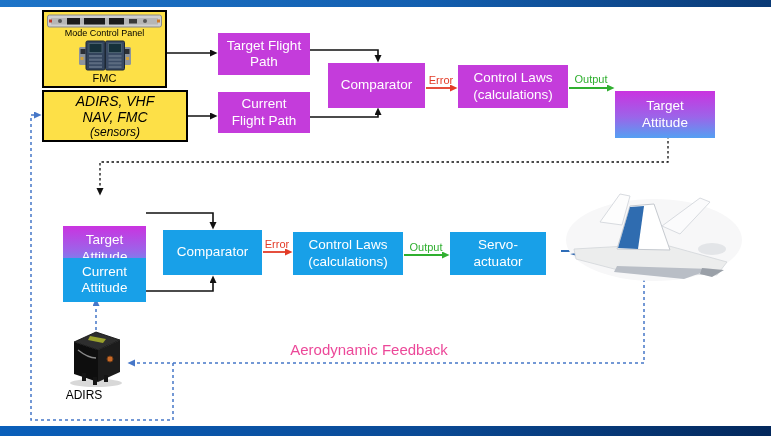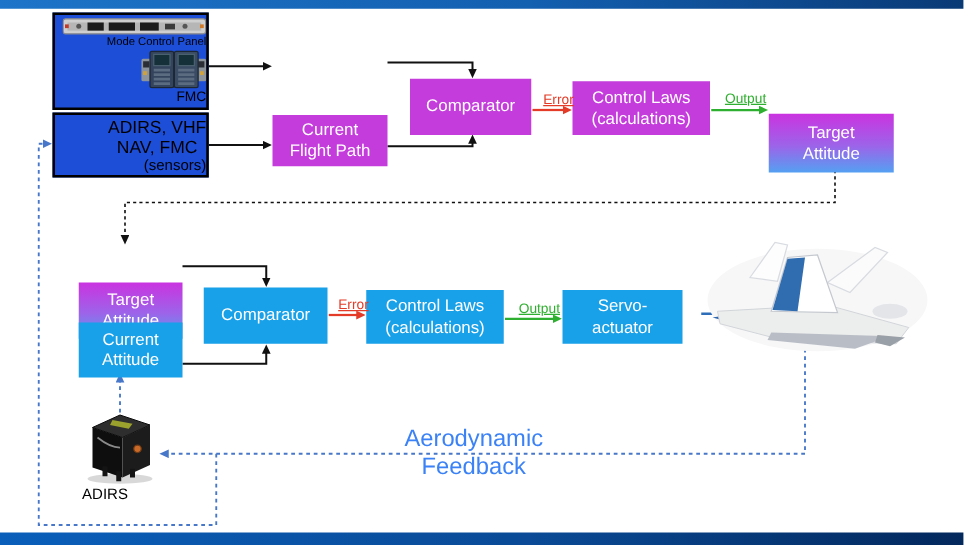--- a/index.html
+++ b/index.html
@@ -9,31 +9,31 @@
           background:linear-gradient(to right,#1d74c8 0%,#135fb0 55%,#0a3a76 100%);}
   .bottombar{position:absolute;left:0;top:426px;width:771px;height:10px;
           background:linear-gradient(to right,#0a5fba 0%,#0a4a96 55%,#03285c 100%);}
   .conn{position:absolute;left:0;top:0;}
   .box{position:absolute;display:flex;align-items:center;justify-content:center;
        color:#fff;text-align:center;font-size:13.5px;line-height:1.22;}
   .box .lbl{white-space:pre-line;}
   .magenta{background:#c43cdb;}
   .azure{background:#18a0e8;}
   .grad{background:linear-gradient(180deg,#ca33e0 0%,#9c64e9 55%,#54a0f2 100%);margin-top:28px;}
-  .unit{position:absolute;border:2px solid #000;background:#1d4ed8;box-sizing:border-box;
-        display:flex;flex-direction:column;align-items:flex-end;justify-content:center;}
+  .unit{position:absolute;border:2px solid #000;background:#fde047;box-sizing:border-box;
+        display:flex;flex-direction:column;align-items:center;justify-content:center;}
   .unit-caption{font-size:9px;color:#000;line-height:1.1;}
   .fmc-caption{font-size:11px;color:#000;line-height:1.1;}
   .sensors-main{font-size:14px;color:#000;text-align:center;line-height:1.15;white-space:pre-line;}
   .sensors-sub{font-size:12px;color:#000;text-align:center;line-height:1.1;}
-  .sig{position:absolute;font-size:11px;text-align:right;text-decoration:underline;}
+  .sig{position:absolute;font-size:11px;text-align:center;}
   .err{color:#e33b27;}
   .out{color:#2faf2f;}
-  .fb-label{position:absolute;left:288px;top:341px;width:182px;text-align:center;
-            font-size:19px;color:#3b82f6;}
+  .fb-label{position:absolute;left:278px;top:341px;width:182px;text-align:center;
+            font-size:15px;color:#ec4899;}
   .adirs-label{position:absolute;left:52px;top:388px;width:64px;text-align:center;
                font-size:12px;color:#000;}
   .imgwrap{position:absolute;}
 </style>
 </head>
 <body>
 
 <div class="stage">
 
   <div class="topbar"></div>
@@ -119,26 +119,30 @@
           <rect x="10" y="25.8" width="13" height="2.2"></rect>
         <rect x="29.5" y="15" width="13" height="2.2"></rect>
           <rect x="29.5" y="18.6" width="13" height="2.2"></rect>
         <rect x="29.5" y="22.2" width="13" height="2.2"></rect>
           <rect x="29.5" y="25.8" width="13" height="2.2"></rect>
       </g>
     </svg>
     <div class="fmc-caption">FMC</div>
   </div>
 
-  <div class="unit" style="left:42px;top:90px;width:125px;height:52px;">
+  <div class="unit" style="left:42px;top:90px;width:146px;height:52px;font-style:italic;">
     <div class="sensors-main">ADIRS, VHF
 NAV, FMC</div>
     <div class="sensors-sub">(sensors)</div>
   </div>
 
+  <div class="box magenta" style="left:218px;top:33px;width:92px;height:42px;">
+    <span class="lbl">Target Flight
+Path</span>
+  </div>
   <div class="box magenta" style="left:218px;top:92px;width:92px;height:41px;">
     <span class="lbl">Current
 Flight Path</span>
   </div>
   <div class="box magenta" style="left:328px;top:63px;width:97px;height:45px;">
     <span class="lbl">Comparator</span>
   </div>
   <div class="box magenta" style="left:458px;top:65px;width:110px;height:43px;">
     <span class="lbl">Control Laws
 (calculations)</span>

